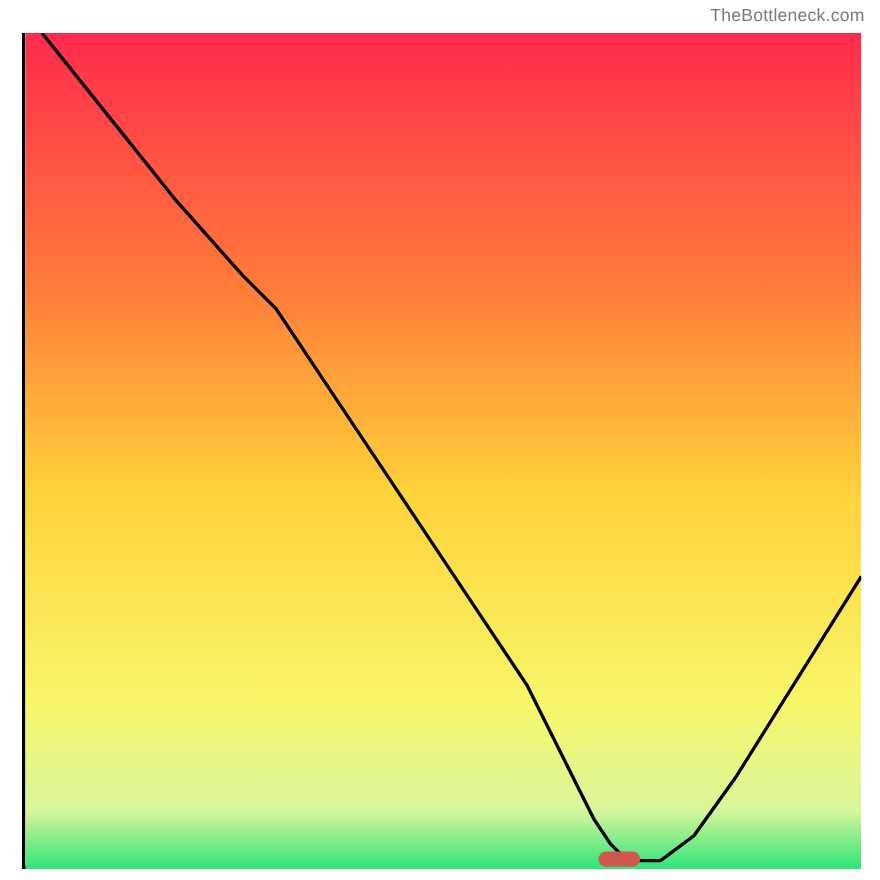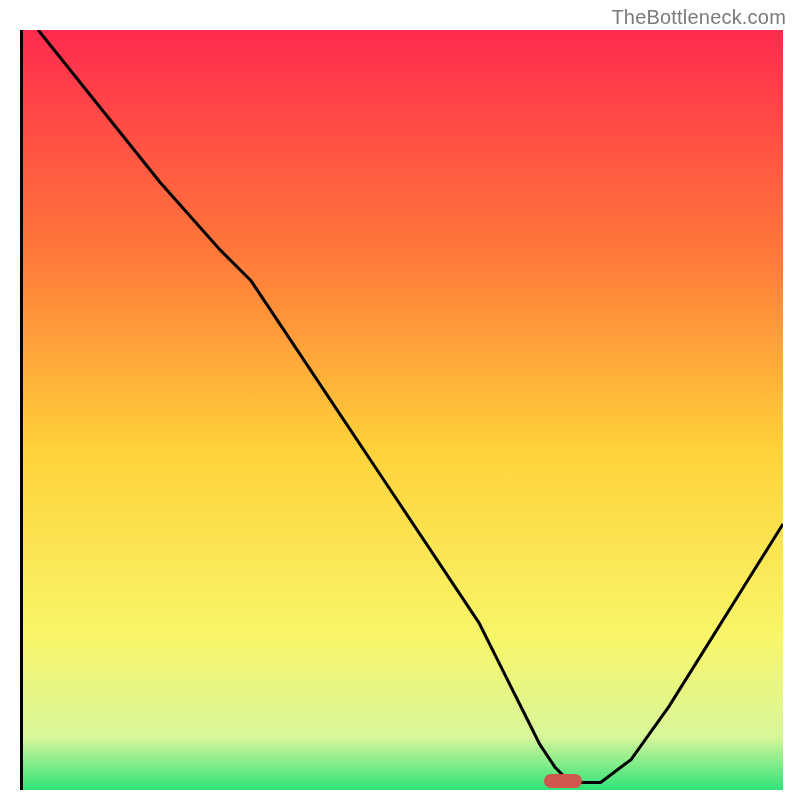--- a/index.html
+++ b/index.html
@@ -7,21 +7,21 @@
     width: 800px;
     height: 800px;
     background: #fff;
     font-family: Arial, sans-serif;
     position: relative;
   }
   .watermark {
     position: absolute;
     top: 6px;
     right: 14px;
-    font-size: 20px;
+    font-size: 16px;
     color: #7a7a7a;
     font-weight: 500;
     letter-spacing: 0.2px;
   }
   .plot-area {
     position: absolute;
     left: 20px;
     top: 30px;
     width: 760px;
     height: 760px;

